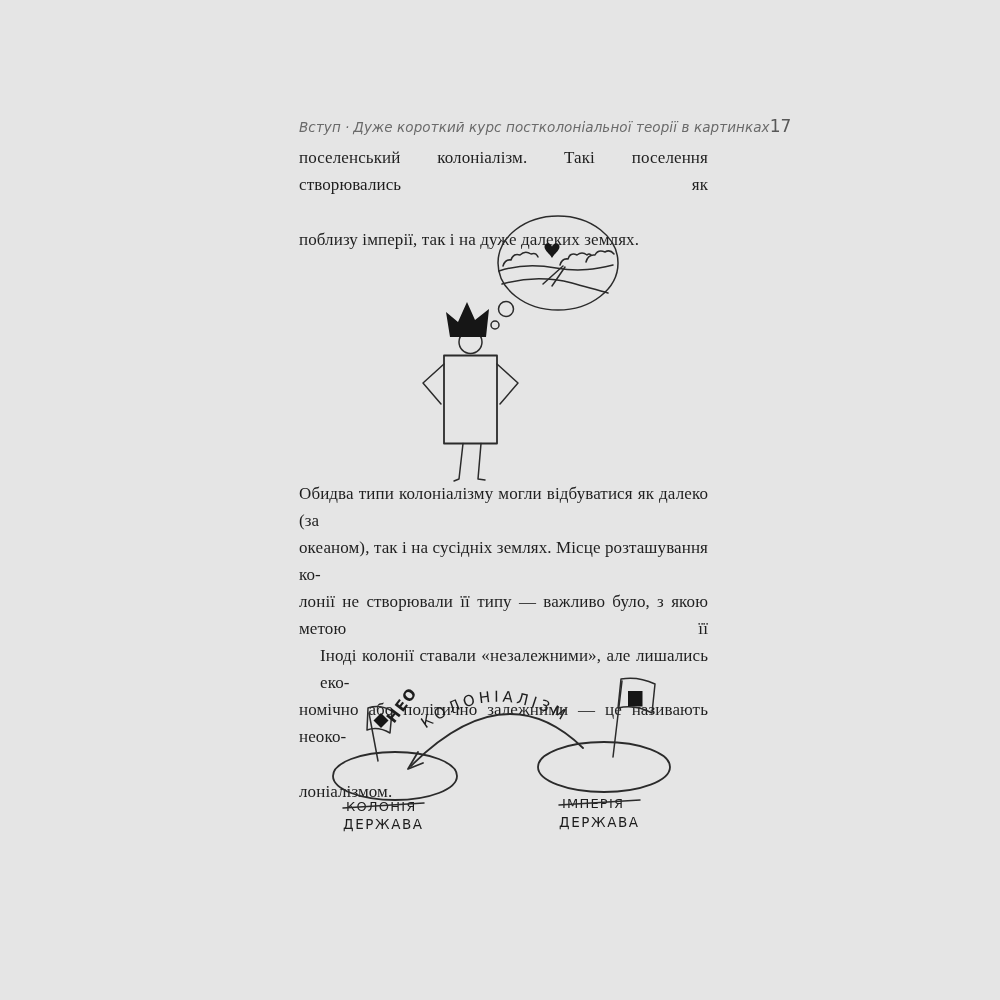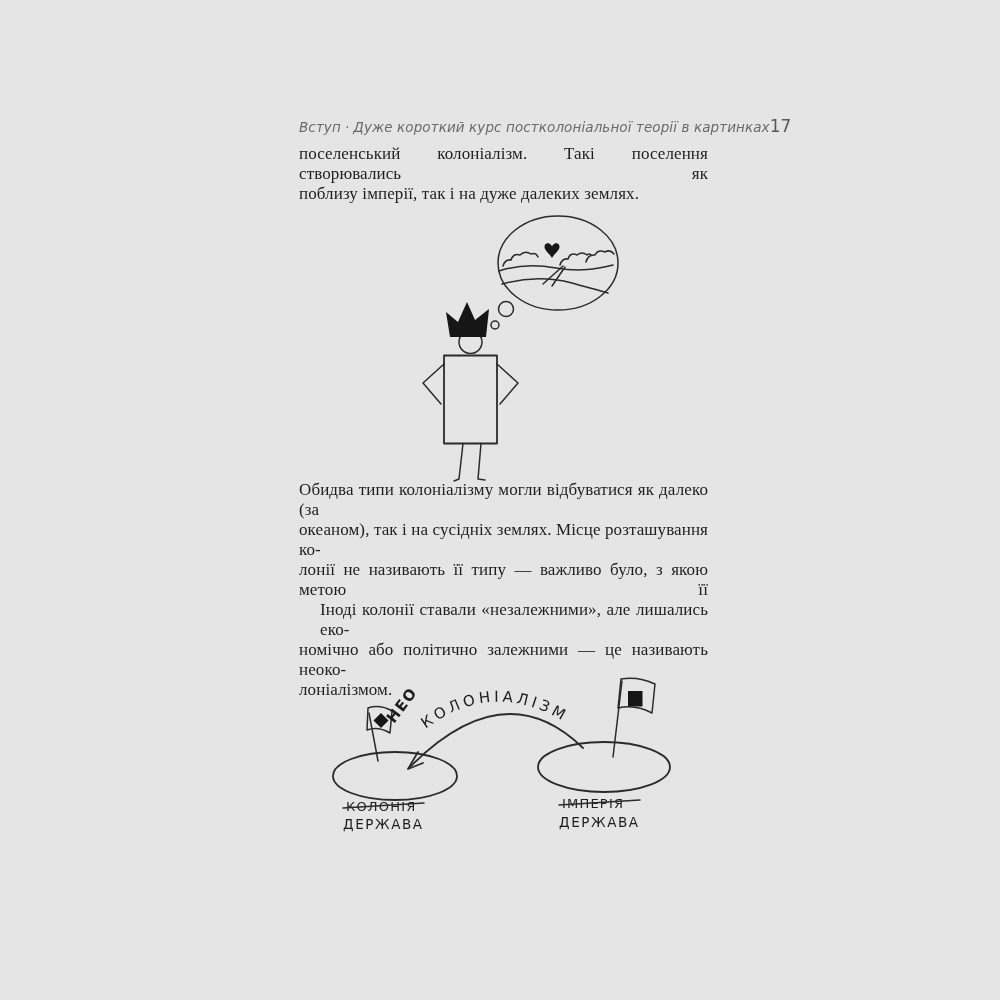--- a/index.html
+++ b/index.html
@@ -15,27 +15,27 @@
     display:flex;justify-content:space-between;align-items:baseline;
     font-family:"DejaVu Sans", sans-serif;font-size:13.5px;color:#6a6a6a;
   }
   .hdr-left{font-style:italic;letter-spacing:0.1px;white-space:nowrap;}
   .hdr-sep{margin:0 4px;}
   .pagenum{font-style:normal;color:#585858;font-size:17px;}
 
   
   .textcol{
     position:absolute;left:299px;width:409px;
-    font-size:17px;line-height:20px;color:#1e1e1e;
+    font-size:17px;line-height:27px;color:#1e1e1e;
     letter-spacing:0.1px;
   }
   .p1{top:144px;}
   .p23{top:480px;}
   .jline{text-align:justify;text-align-last:justify;}
-  .lline{text-align:left;}
+  .lline{text-align:left;margin-top:28px;}
   .indent{padding-left:21px;}
   .b{font-weight:400;}
 
   
   .illus1{position:absolute;left:400px;top:208px;width:260px;height:288px;}
   .illus2{position:absolute;left:318px;top:670px;width:378px;height:180px;}
 
   svg .ink{stroke:#2b2b2b;stroke-width:1.5;fill:none;stroke-linecap:round;stroke-linejoin:round;}
   svg .ink2{stroke:#2b2b2b;stroke-width:1.8;fill:none;stroke-linecap:round;stroke-linejoin:round;}
   svg .fillink{fill:#161616;stroke:none;}
@@ -83,21 +83,21 @@
       <path class="ink" d="M444,364 L423,383 L441,404"></path>
       <path class="ink" d="M497,364 L518,383 L500,404"></path>
       <path class="ink" d="M463,443.5 L459,479 M459,479 l-5,2"></path>
       <path class="ink" d="M481,443.5 L478,479 M478,479 l7,1"></path>
     </g>
   </svg>
 
   <div class="textcol p23">
     <div class="jline">Обидва типи колоніалізму могли відбуватися як далеко (за</div>
     <div class="jline">океаном), так і на сусідніх землях. Місце розташування ко-</div>
-    <div class="jline">лонії не називають її типу — важливо було, з якою метою її</div>
+    <div class="jline">лонії не створювали її типу — важливо було, з якою метою її</div>
     <div class="jline indent">Іноді колонії ставали «незалежними», але лишались еко-</div>
     <div class="jline"><span>номічно або політично залежними — це називають</span> <span class="b">неоко-</span></div>
     <div class="lline"><span class="b">лоніалізмом</span><span>.</span></div>
   </div>
 
   <svg class="illus2" viewBox="318 670 378 180" aria-hidden="true">
     <defs>
       <path id="arc-text-path" d="M424,730 Q505,668 592,742"></path>
     </defs>
 

